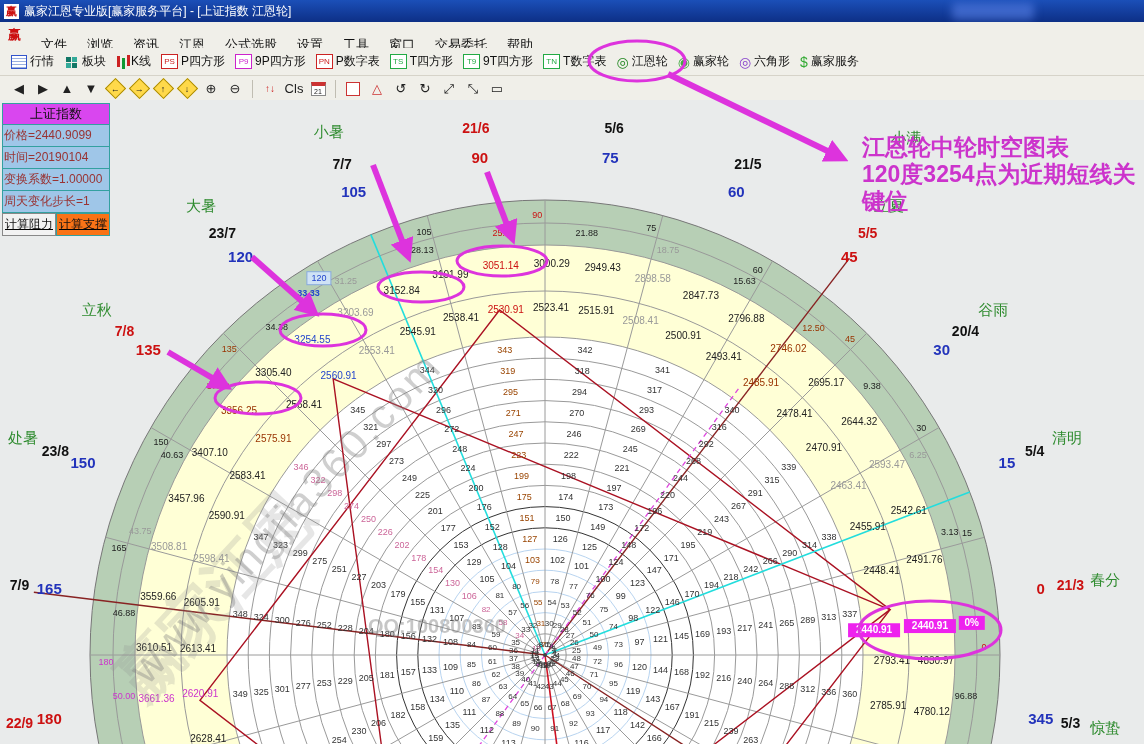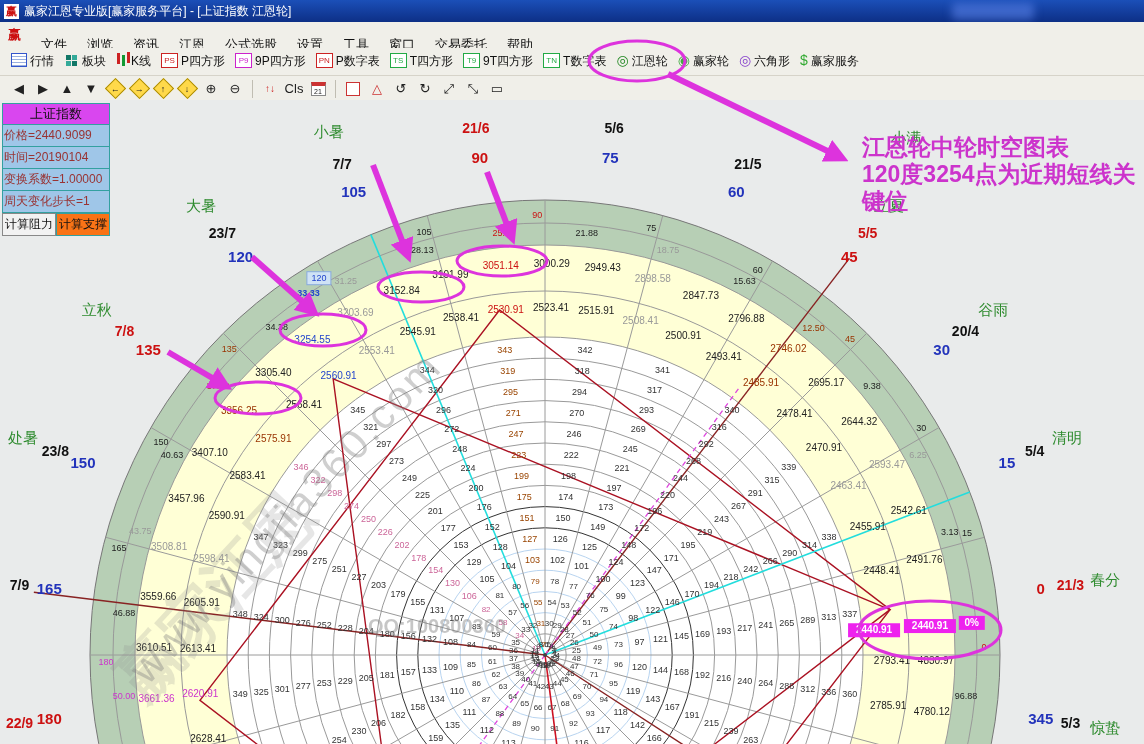--- a/index.html
+++ b/index.html
@@ -14,21 +14,21 @@
   #tb-blur{position:absolute;left:952px;top:3px;width:82px;height:17px;border-radius:4px;
     background:rgba(110,150,255,.45);filter:blur(4px);}
   
   #menubar{position:absolute;left:0;top:22px;width:100%;height:26px;background:#f0efe9;
     border-bottom:1px solid #d6d3c9;display:flex;align-items:center;font-size:13px;color:#111;}
   #menubar .logo2{color:#cc1111;font-weight:bold;margin:0 10px 0 8px;}
   #menubar .mitem{padding:3px 10px;cursor:default;margin-top:20px;}
   
   #toolbar1{position:absolute;left:0;top:48px;width:100%;height:28px;background:#f0efe9;
     border-bottom:1px solid #d6d3c9;display:flex;align-items:center;font-size:12px;color:#111;padding-left:6px;box-sizing:border-box;}
-  .titem{display:flex;align-items:flex-start;gap:3px;padding:2px 5px;white-space:nowrap;}
+  .titem{display:flex;align-items:center;gap:3px;padding:2px 5px;white-space:nowrap;}
   .badge{display:inline-block;width:15px;height:13px;font-size:8px;font-weight:normal;text-align:center;
     line-height:13px;background:#fff;}
   .icon-table{display:inline-block;width:14px;height:12px;border:1px solid #3355cc;
     background:repeating-linear-gradient(#fff 0 2px,#9ab0e0 2px 3px),#fff;}
   .icon-blocks{display:inline-block;width:5px;height:5px;background:#117766;margin:2px 8px 6px 2px;
     box-shadow:6px 0 0 #33aa99,0 6px 0 #33aa99,6px 6px 0 #117766;}
   .icon-candle{display:inline-block;width:3px;height:11px;background:#cc2222;margin:0 8px 0 1px;
     box-shadow:5px 2px 0 #119933,10px -1px 0 #cc2222;}
   .ring-ic{font-size:14px;line-height:14px;}
   #toolbar2{position:absolute;left:0;top:76px;width:100%;height:26px;background:#f0efe9;
@@ -44,21 +44,21 @@
   .redsq{width:12px;height:12px;border:1px solid #cc3333;background:#fff;}
   
   #canvas{position:absolute;left:0;top:100px;width:1144px;height:644px;background:#e9ebeb;}
   #wheel{position:absolute;left:0;top:0;}
   
   #info-panel{position:absolute;left:2px;top:3px;width:108px;font-size:12px;z-index:3;}
   #info-panel .hd{background:#d946ef;border:1px solid #33a0a0;text-align:center;color:#111;
     padding:1px 0;font-size:13px;}
   #info-panel .row{background:#9fc6e8;border:1px solid #33a0a0;border-top:none;color:#993333;
     padding:2px 1px;white-space:nowrap;overflow:hidden;}
-  #info-panel .btns{display:flex;}
+  #info-panel .btns{display:flex;text-decoration:underline;}
   #info-panel .btn{flex:1;border:1px solid #888;background:#f2f2f2;color:#111;text-align:center;
     padding:2px 0;font-size:12px;cursor:default;}
   #info-panel .btn.teal{background:#f97316;border-color:#33a0a0;}
   
   .wm{position:absolute;color:rgba(130,130,130,.38);pointer-events:none;z-index:4;white-space:nowrap;}
   #wm1{left:120px;top:560px;font-size:42px;letter-spacing:3px;transform:rotate(-47deg);transform-origin:left top;}
   #wm2{left:96px;top:560px;font-size:64px;font-weight:bold;color:rgba(140,140,140,.22);
     transform:rotate(-47deg);transform-origin:left top;}
   #wm3{left:368px;top:515px;font-size:20px;font-weight:bold;color:rgba(128,128,128,.45);}
   

